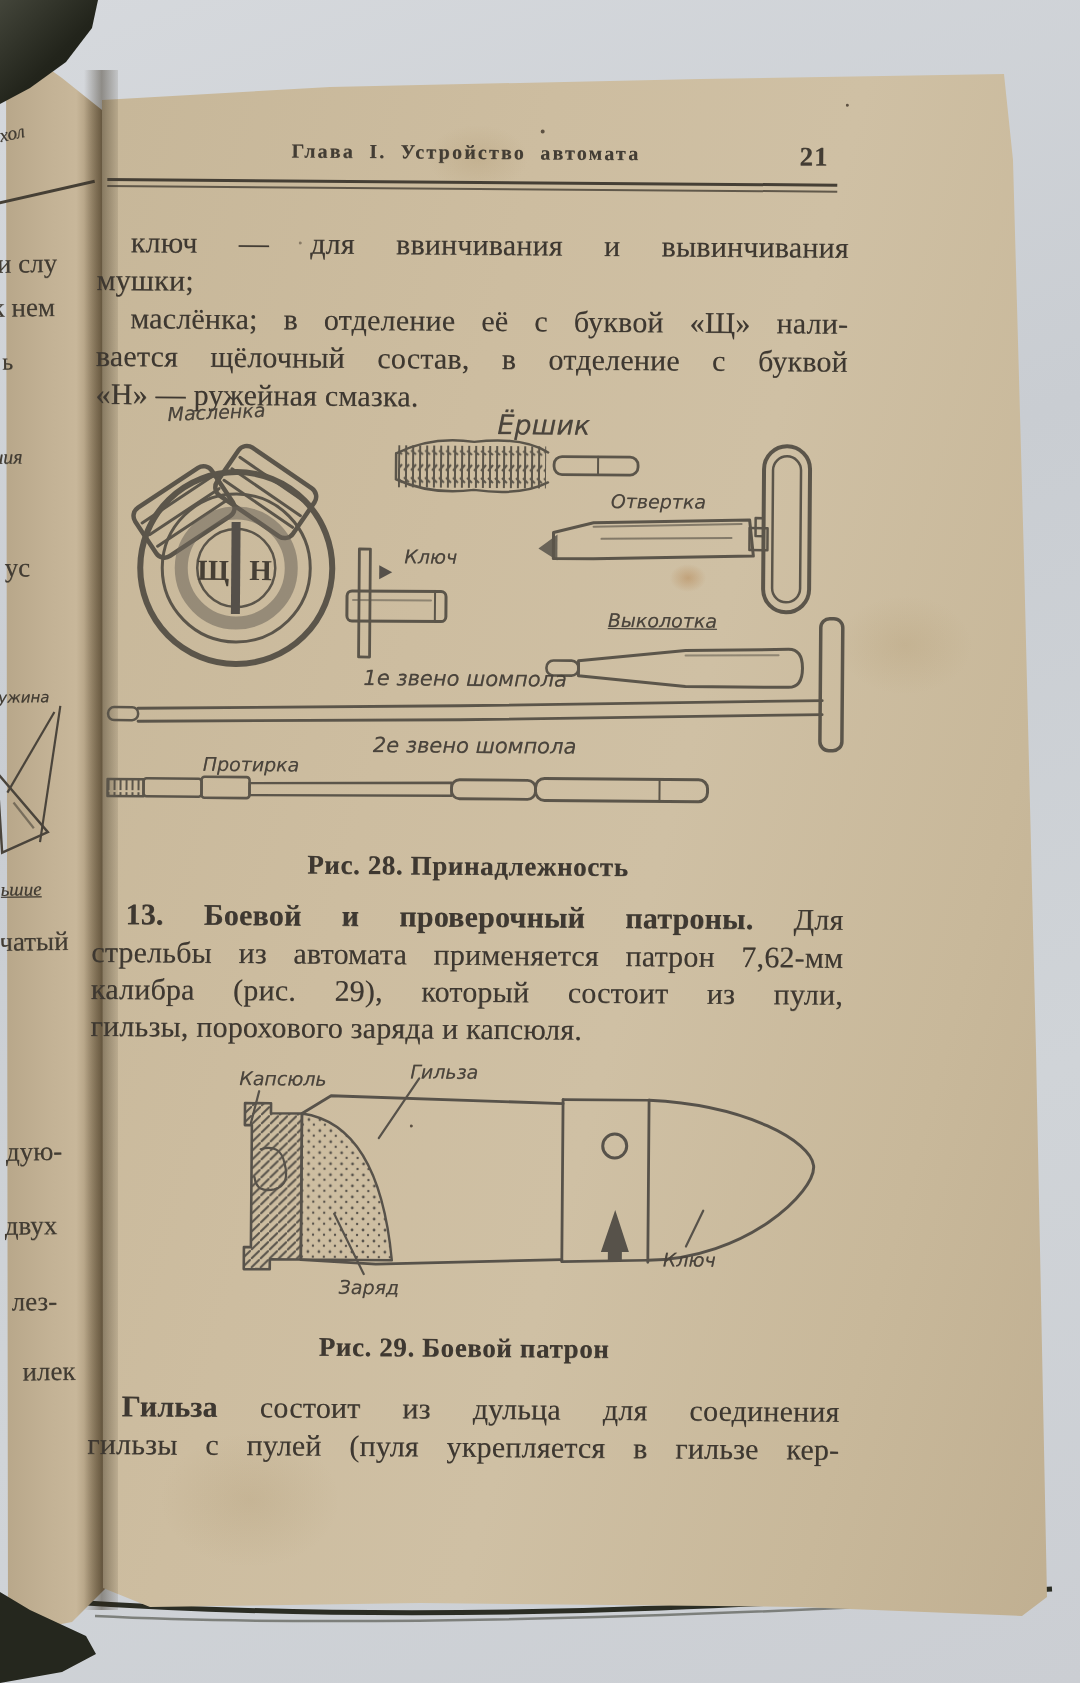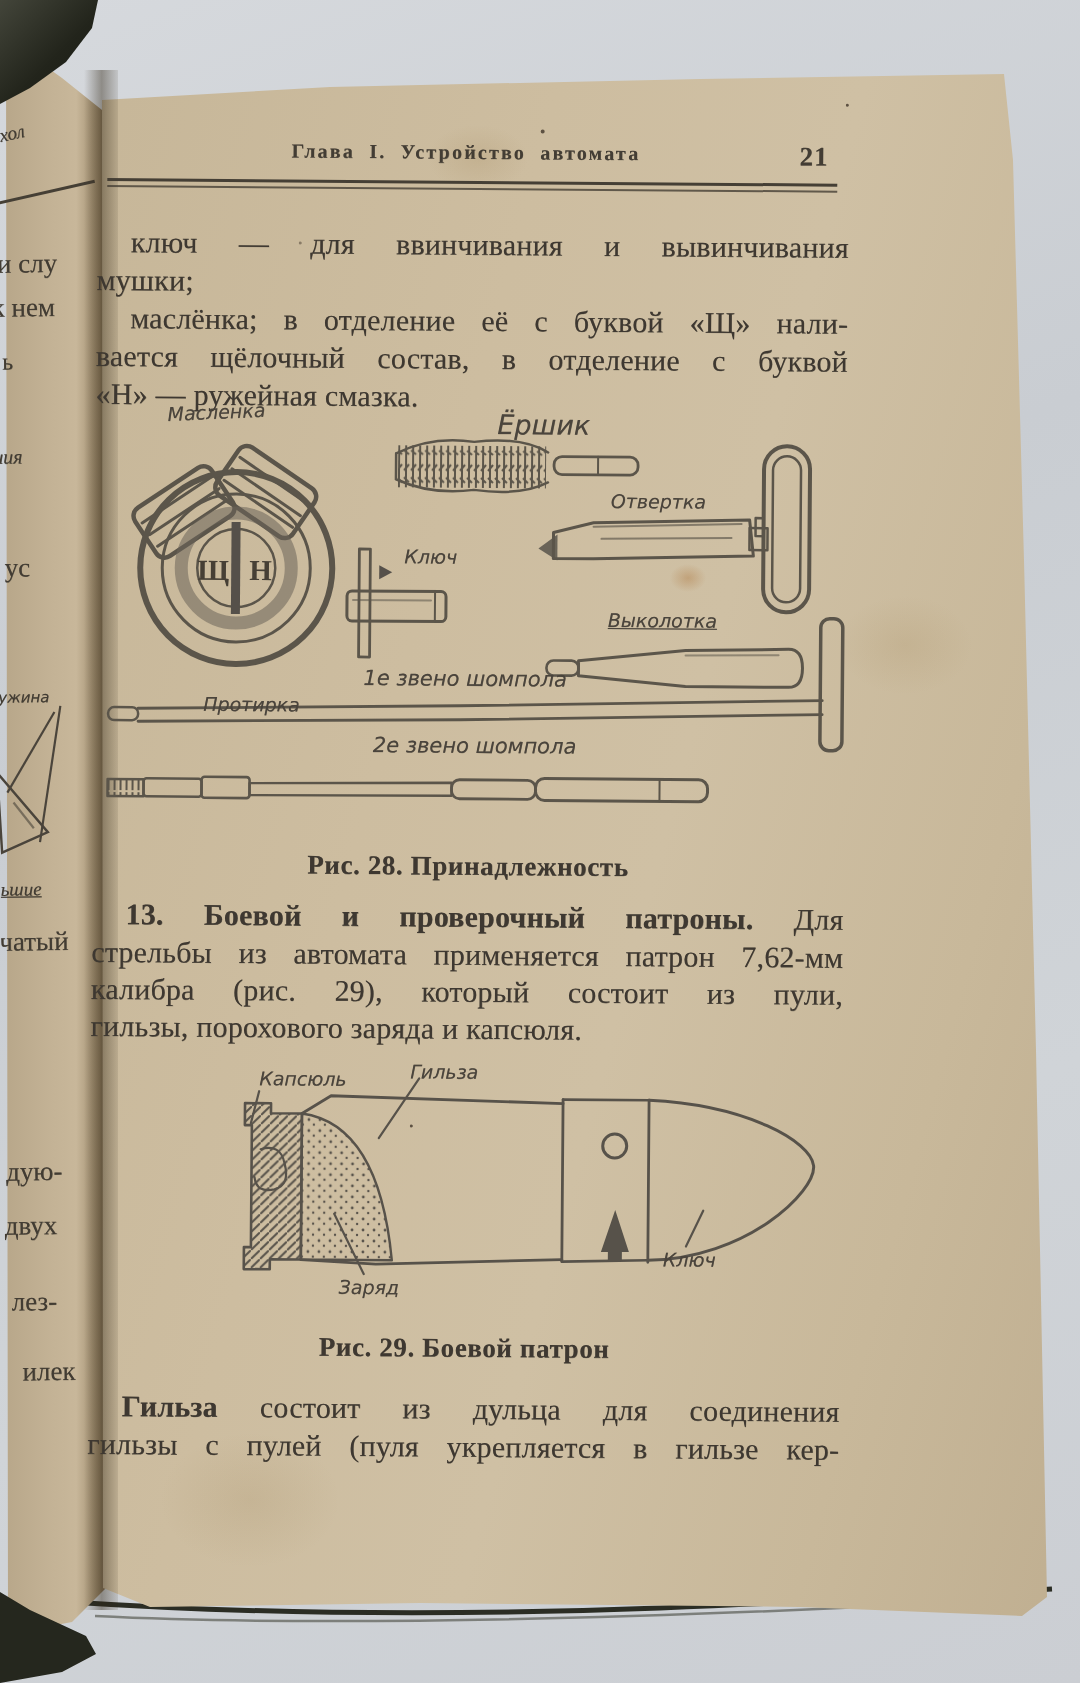--- a/index.html
+++ b/index.html
@@ -75,21 +75,21 @@
   <svg style="left:-6px;top:642px;" width="84" height="218" viewBox="0 0 84 218">
     <g stroke="#4a443b" fill="none" stroke-width="2.2">
       <path d="M62,70 L14,150"></path>
       <path d="M68,64 L46,200"></path>
       <path d="M4,130 L54,190 L8,210 Z" stroke-width="2.4"></path>
       <path d="M20,160 L40,186" opacity="0.6"></path>
     </g>
   </svg>
   <div class="lp-frag" style="left:0px;top:878px;font-size:19px;font-style:italic;text-decoration:underline;">ьшие</div>
   <div class="lp-frag" style="left:-2px;top:926px;font-size:27px;">чатый</div>
-  <div class="lp-frag" style="left:2px;top:1136px;font-size:27px;margin-top:20px;">дую-</div>
+  <div class="lp-frag" style="left:2px;top:1136px;font-size:27px;">дую-</div>
   <div class="lp-frag" style="left:0px;top:1210px;font-size:27px;">двух</div>
   <div class="lp-frag" style="left:6px;top:1286px;font-size:27px;">лез-</div>
   <div class="lp-frag" style="left:16px;top:1356px;font-size:27px;">илек</div>
 </div>
 
 <div class="main-page"></div>
 <div class="gutter"></div>
 <div class="cover-tl"></div>
 <div class="cover-bl"></div>
 
@@ -188,21 +188,21 @@
       </g>
     </g>
   </svg>
 
   <div class="flabel" style="left:170px;top:400px;transform:rotate(-3deg);">Масленка</div>
   <div class="flabel" style="left:500px;top:406px;font-size:27px;">Ёршик</div>
   <div class="flabel" style="left:614px;top:486px;">Отвертка</div>
   <div class="flabel" style="left:408px;top:543px;">Ключ</div>
   <div class="flabel" style="left:612px;top:605px;text-decoration:underline;">Выколотка</div>
   <div class="flabel" style="left:368px;top:664px;font-size:21px;">1е звено шомпола</div>
-  <div class="flabel" style="left:208px;top:692px;text-align:center;">Протирка</div>
+  <div class="flabel" style="left:208px;top:752px;text-align:center;">Протирка</div>
   <div class="flabel" style="left:378px;top:731px;font-size:21px;">2е звено шомпола</div>
 
   <div class="caption ink" style="top:848px;">Рис. 28. Принадлежность</div>
 
   <div class="line ink just ind" style="top:896px;">
     <span class="b">13. Боевой и проверочный патроны.</span>
     <span>Для</span>
   </div>
   <div class="line ink just" style="top:934px;">стрельбы из автомата применяется патрон 7,62-мм</div>
   <div class="line ink just" style="top:971px;">калибра (рис. 29), который состоит из пули,</div>
@@ -233,21 +233,21 @@
         <line x1="356" y1="36" x2="356" y2="198"></line>
         <line x1="442" y1="36" x2="442" y2="198"></line>
         <path d="M356,36 L442,36 M356,198 L442,196" stroke-width="2.6"></path>
         <circle cx="408" cy="82" r="12" stroke-width="3"></circle>
         <path d="M395,188 L409,146 L423,188 L416,188 L416,197 L402,197 L402,188 Z" fill="#57524a" stroke="none"></path>
       </g>
       <path d="M442,36 C540,40 604,76 607,100 C610,126 540,194 442,196" stroke-width="3"></path>
     </g>
   </svg>
 
-  <div class="flabel" style="left:247px;top:1066px;margin-left:20px;">Капсюль</div>
+  <div class="flabel" style="left:247px;top:1066px;">Капсюль</div>
   <div class="flabel" style="left:418px;top:1058px;">Гильза</div>
   <div class="flabel" style="left:348px;top:1274px;">Заряд</div>
   <div class="flabel" style="left:672px;top:1244px;">Ключ</div>
 
   <div class="caption ink" style="top:1330px;">Рис. 29. Боевой патрон</div>
 
   <div class="line ink just ind" style="top:1388px;">
     <span class="b">Гильза</span>
     <span>состоит из дульца для соединения</span>
   </div>

